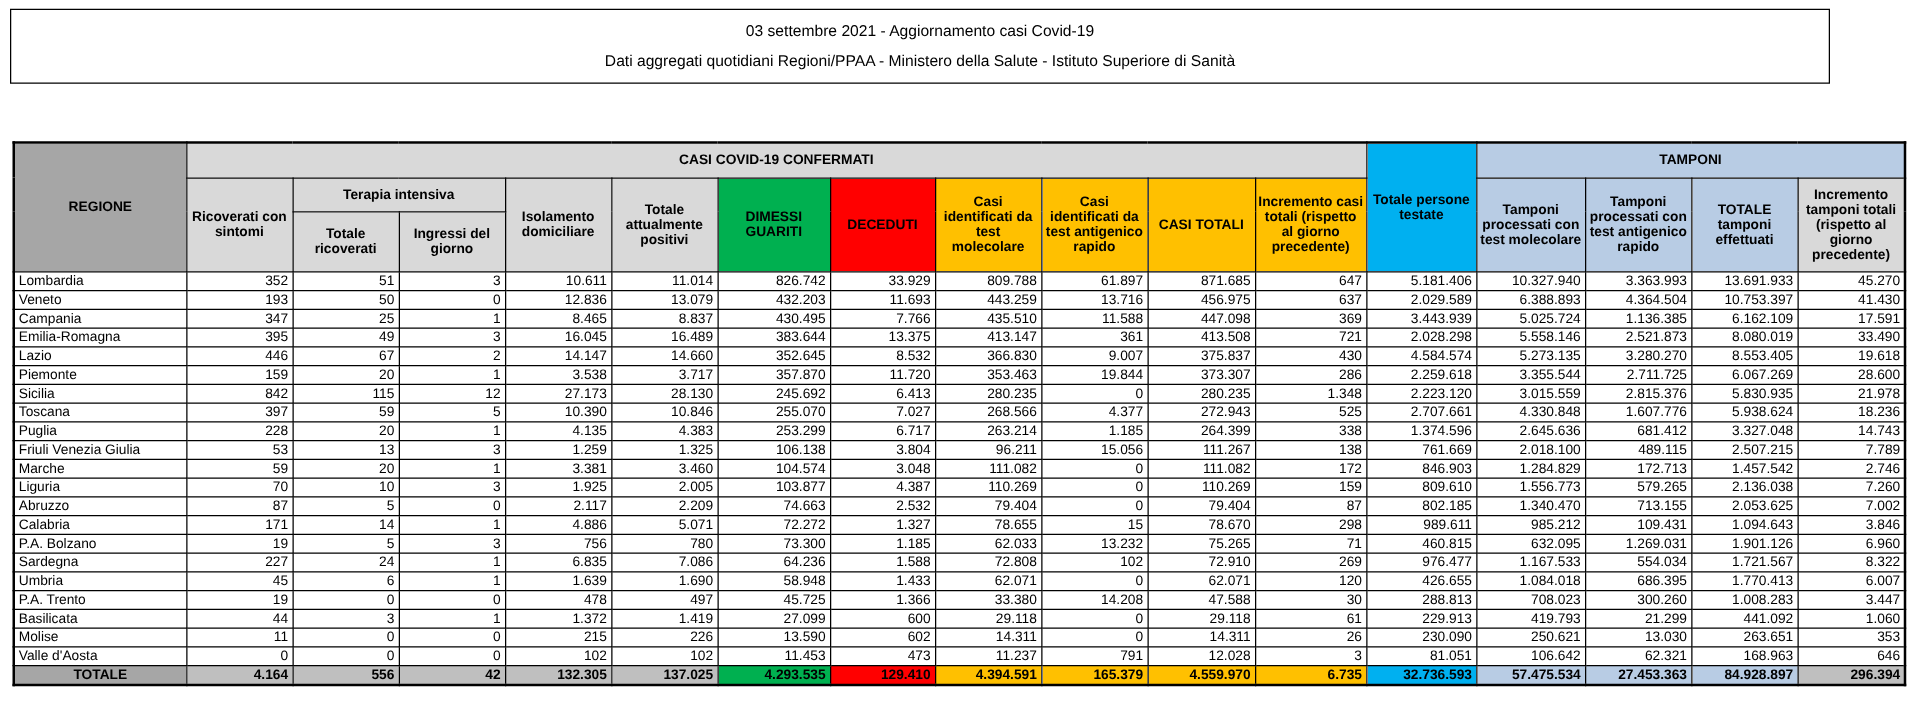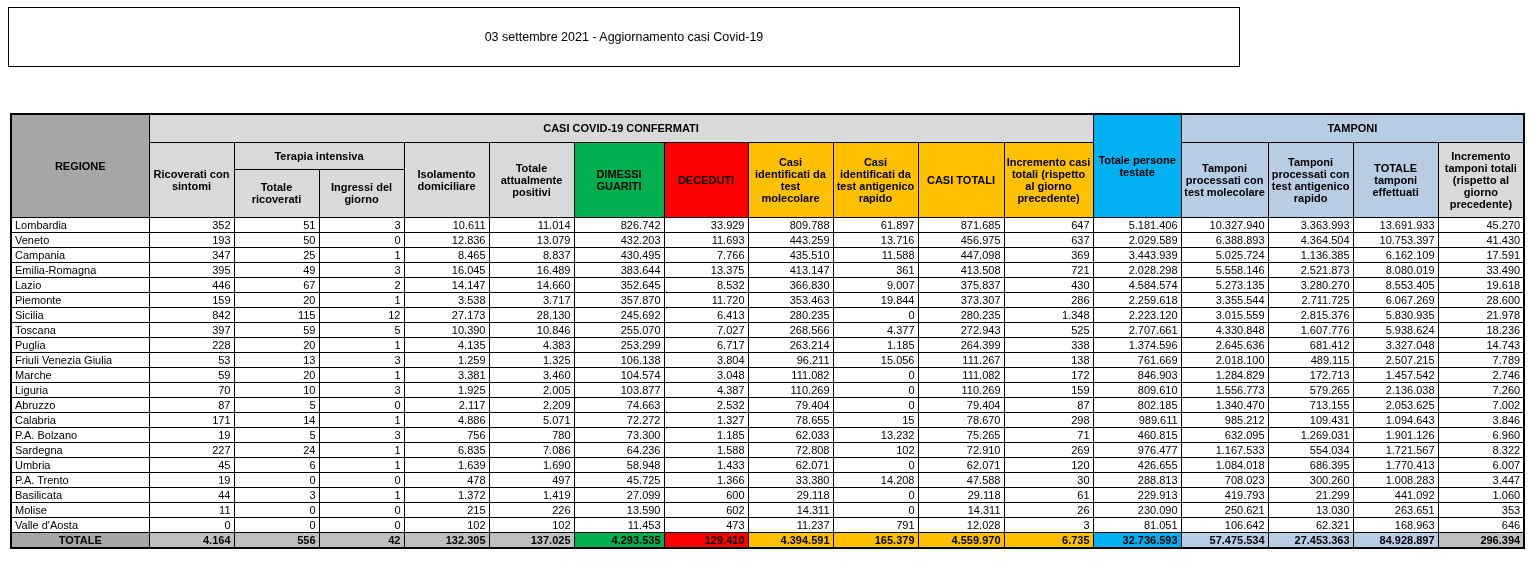--- a/index.html
+++ b/index.html
@@ -7,21 +7,21 @@
   body {
     width: 1533px; height: 566px;
     background: #ffffff;
     font-family: "Liberation Sans", sans-serif;
     color: #000;
     position: relative;
     overflow: hidden;
   }
   .title-box {
     position: absolute; left: 8px; top: 7px;
-    width: 1232px; height: 60px;
+    width: 1456px; height: 60px;
     border: 1px solid #000;
     background: #fff;
     display: flex; flex-direction: column;
     justify-content: space-evenly; align-items: center;
   }
   .title-line { font-size: 12.5px; line-height: 14px; white-space: nowrap; }
 
   table.covid {
     position: absolute; left: 10px; top: 113px;
     width: 1513px;
@@ -64,20 +64,21 @@
   tr.tot td:nth-child(13) { background: var(--cyan); }
   tr.tot td:nth-child(14), tr.tot td:nth-child(15),
   tr.tot td:nth-child(16) { background: var(--periwinkle); }
   tr.tot td:nth-child(17) { background: var(--totale_gray); }
 </style>
 </head>
 <body>
 
 <div class="title-box">
   <div class="title-line">03 settembre 2021 - Aggiornamento casi Covid-19</div>
+  <div class="title-line">Dati aggregati quotidiani Regioni/PPAA - Ministero della Salute - Istituto Superiore di Sanità</div>
 </div>
 
 <table class="covid">
   <colgroup>
     <col style="width:138px">
       <col style="width:85px">
       <col style="width:85px">
       <col style="width:85px">
     <col style="width:85px">
       <col style="width:85px">

